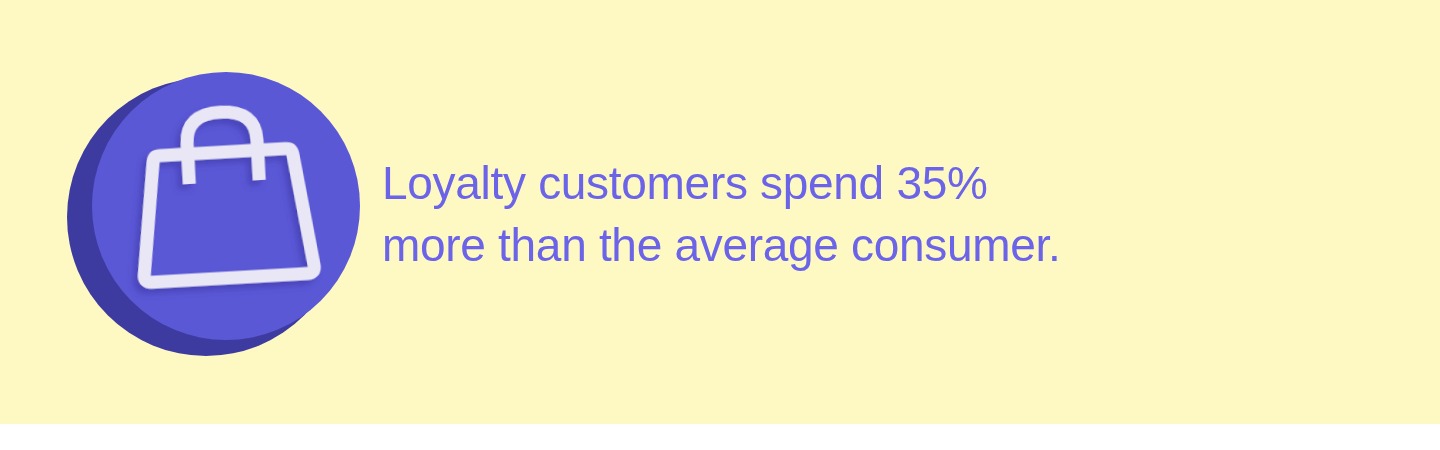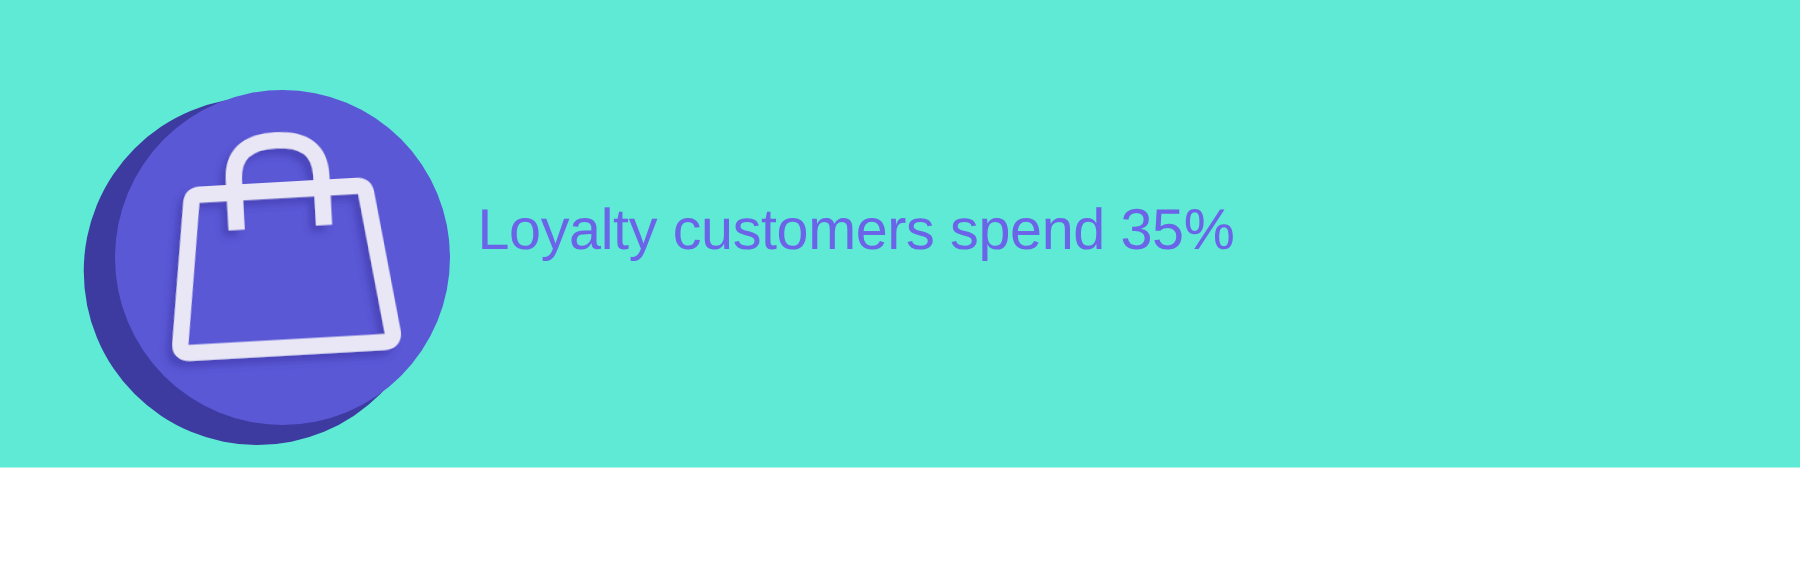--- a/index.html
+++ b/index.html
@@ -9,22 +9,22 @@
   body {
     width: 1440px;
     height: 450px;
     overflow: hidden;
     font-family: "Liberation Sans", sans-serif;
   }
 
   #stat-banner {
     position: relative;
     width: 1440px;
-    height: 374px;
-    background: #5eead4;
+    height: 424px;
+    background: #fef9c3;
   }
 
   
   .badge {
     position: absolute;
     left: 60px;
     top: 66px;
     width: 290px;
     height: 300px;
   }
@@ -109,15 +109,16 @@
                  Q 99 40 134 40
                  Q 169 40 169 70
                  L 169 110" fill="none" stroke="#E9E7F6" stroke-width="13" stroke-linecap="butt"></path>
       </g>
     </svg>
 
   </div>
 
   <div class="statement">
     <span class="statement-line">Loyalty customers spend 35%</span>
+    <span class="statement-line">more than the average consumer.</span>
   </div>
 
 </div>
 
 </body></html>

